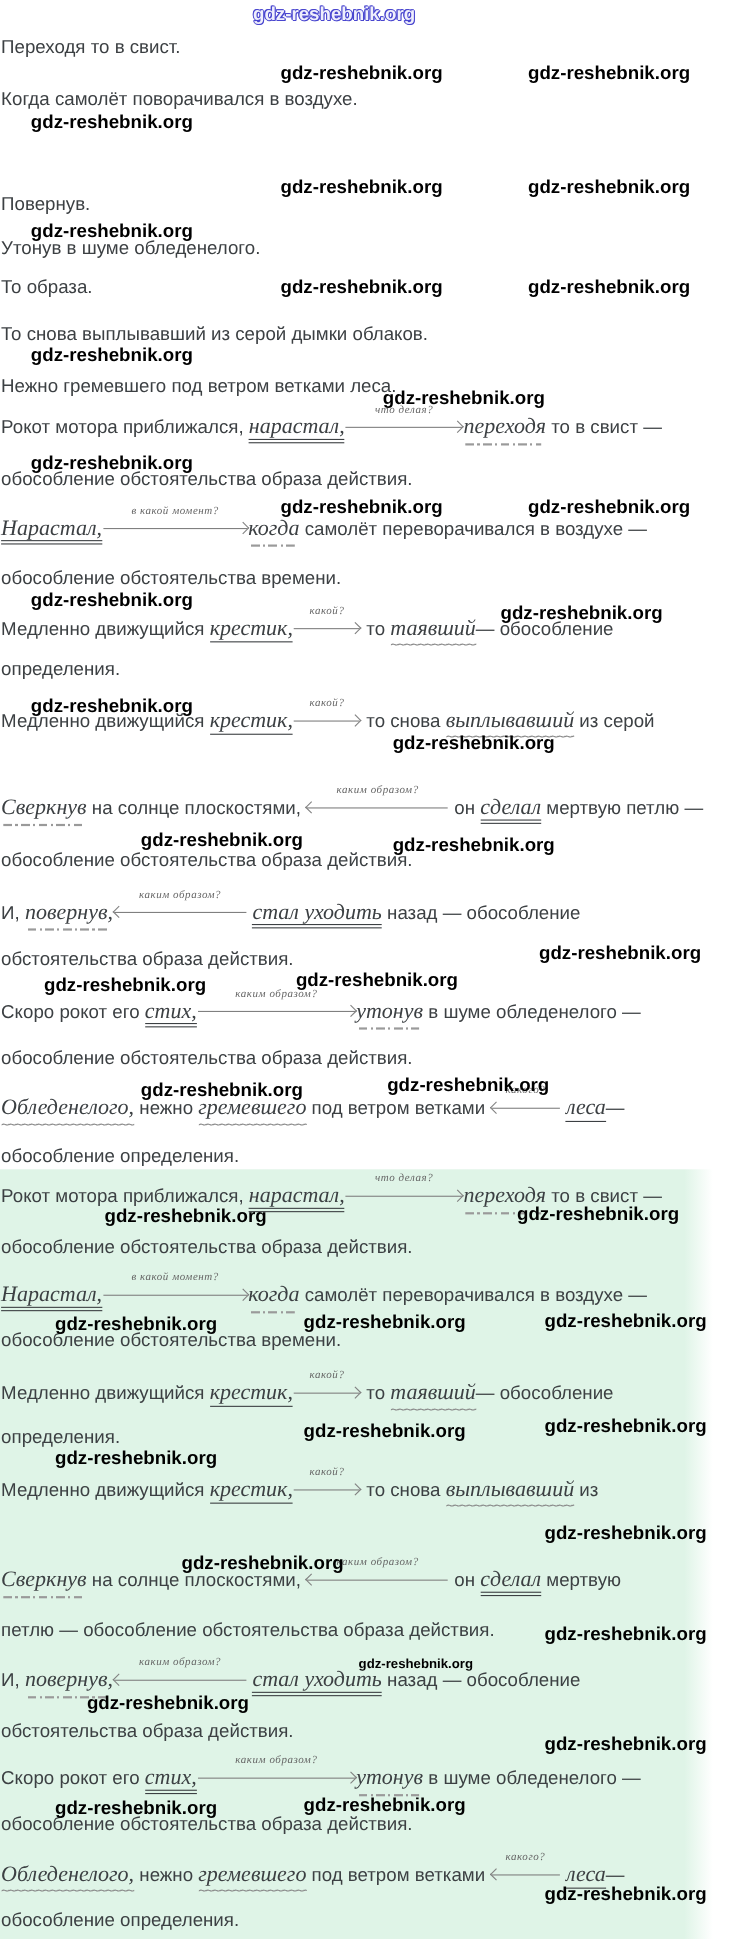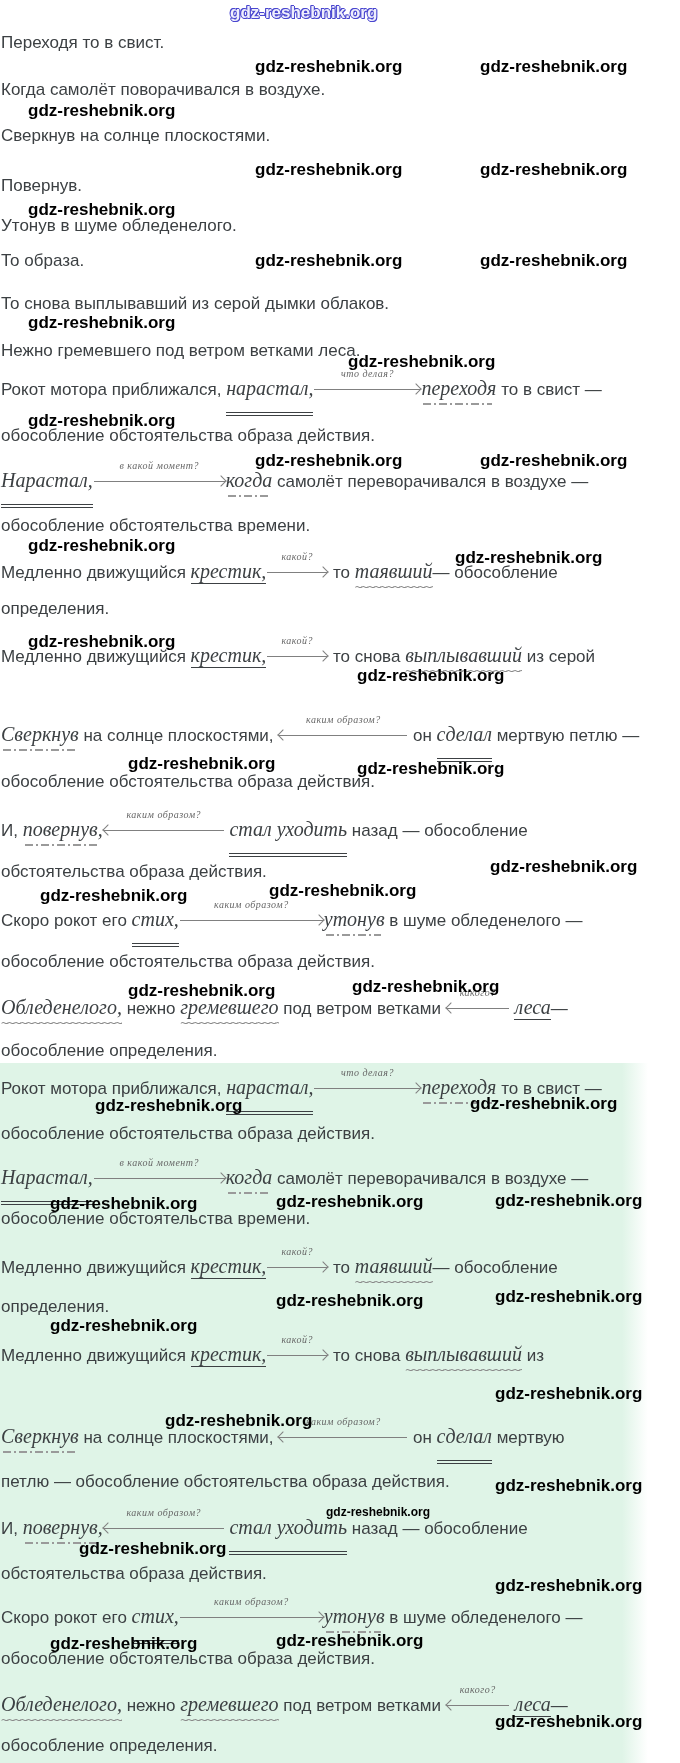--- a/index.html
+++ b/index.html
@@ -4,21 +4,21 @@
 <style>
   html,body{margin:0;padding:0;background:#ffffff;}
   #page{position:relative;width:680px;height:1763px;background:#ffffff;overflow:hidden;
         font-family:"Liberation Sans",sans-serif;color:#3c4043;}
   .hl{position:absolute;z-index:0;}
   .line{position:absolute;white-space:nowrap;font-size:17px;line-height:20px;z-index:1;}
   .t{font-family:"Liberation Sans",sans-serif;}
   .w{font-family:"Liberation Serif",serif;font-style:italic;font-size:20px;line-height:20px;
      position:relative;display:inline-block;}
   .u-single{border-bottom:1.5px solid #3c4043;padding-bottom:2px;}
-  .u-double{border-bottom:4px double #3c4043;padding-bottom:14px;}
+  .u-double{border-bottom:4px double #3c4043;padding-bottom:1px;}
   .u-dashdot::after{content:"";position:absolute;left:2px;right:4px;bottom:-7px;height:1.6px;
      background:repeating-linear-gradient(90deg,#9a9a9a 0 8px,transparent 8px 11px,#9a9a9a 11px 13px,transparent 13px 16px);}
   .u-wavy::after{content:"~~~~~~~~~~~~~~~~~~~~~~~~~~~~~~";position:absolute;left:0;bottom:-13px;
      width:100%;height:14px;overflow:hidden;white-space:nowrap;color:#8a8a8a;
      font:13px "DejaVu Sans Mono",monospace;font-style:normal;letter-spacing:-1.5px;line-height:14px;}
   .arr{display:inline-block;position:relative;height:14px;vertical-align:baseline;}
   .arr .q{position:absolute;left:50%;transform:translateX(-50%);bottom:11px;
      font-family:"Liberation Serif",serif;font-style:italic;font-size:10px;color:#666666;
      white-space:nowrap;letter-spacing:.5px;}
   .arr .ln{position:absolute;left:1px;right:1px;bottom:5px;height:0;border-top:1.4px solid #808080;}
@@ -30,21 +30,20 @@
      color:#000000;white-space:nowrap;z-index:2;}
   .wm-blue{color:#efeffc;text-shadow:-1px 0 #4946cf,1px 0 #4946cf,0 -1px #4946cf,0 1px #4946cf,1px 1px #4946cf,-1px -1px #4946cf;}
 </style>
 </head>
 <body>
 
 <div id="page" style="width: 680px; height: 1763px; background: rgb(255, 255, 255);">
     <div class="hl" style="left: 0px; top: 1063px; width: 648px; height: 700px; background: linear-gradient(to right, rgb(223, 244, 231) 0px, rgb(223, 244, 231) 622px, rgba(223, 244, 231, 0) 648px);"></div>
     <div class="line" style="left: 1px; top: 33px;">Переходя то в свист.</div>
     <div class="line" style="left: 1px; top: 80px;">Когда самолёт поворачивался в воздухе.</div>
-    <div class="line" style="left: 1px; top: 126px;">Сверкнув на солнце плоскостями.</div>
     <div class="line" style="left: 1px; top: 176px;">Повернув.</div>
     <div class="line" style="left: 1px; top: 216px;">Утонув в шуме обледенелого.</div>
     <div class="line" style="left: 1px; top: 251px;">То образа.</div>
     <div class="line" style="left: 1px; top: 294px;">То снова выплывавший из серой дымки облаков.</div>
     <div class="line" style="left: 1px; top: 341px;">Нежно гремевшего под ветром ветками леса.</div>
     <div class="line" style="left: 1px; top: 426px;">обособление обстоятельства образа действия.</div>
     <div class="line" style="left: 1px; top: 516px;">обособление обстоятельства времени.</div>
     <div class="line" style="left: 1px; top: 599px;">определения.</div>
     <div class="line" style="left: 1px; top: 772px;">обособление обстоятельства образа действия.</div>
     <div class="line" style="left: 1px; top: 862px;">обстоятельства образа действия.</div>

